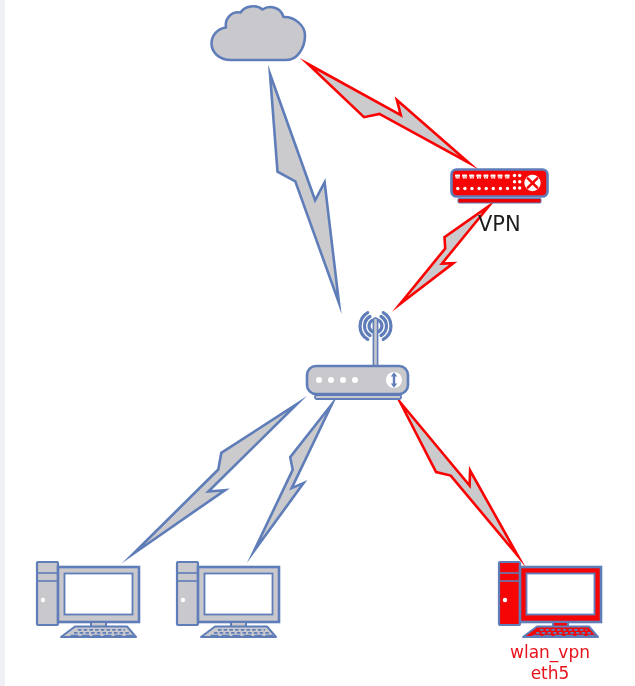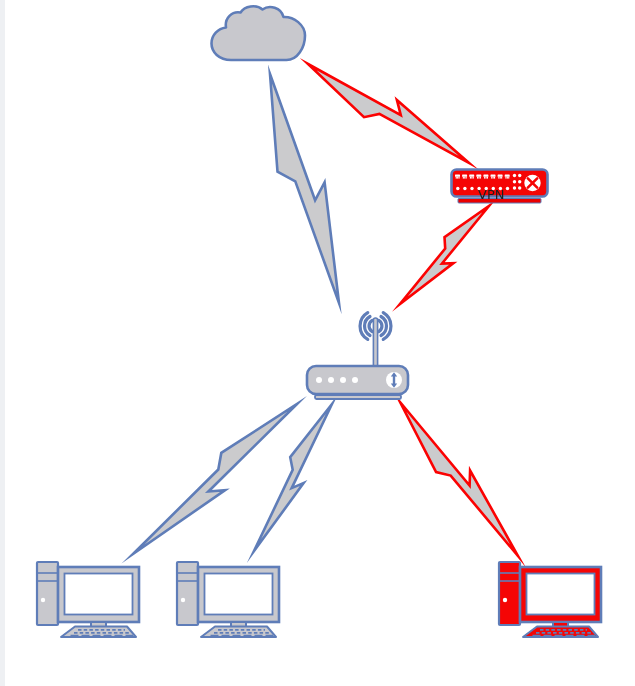--- a/index.html
+++ b/index.html
@@ -8,21 +8,21 @@
     font-family:"DejaVu Sans","Liberation Sans",sans-serif;overflow:hidden;
   }
   .left-strip{position:absolute;left:0;top:0;bottom:0;width:5px;background:var(--left-strip,#eef0f3);}
   svg{display:block;overflow:visible;}
   .layer{position:absolute;left:0;top:0;width:635px;height:686px;}
   .node{position:absolute;}
   .bolt{fill:var(--bolt-fill,#c8c8cd);stroke-width:2.6;stroke-linejoin:miter;stroke-miterlimit:14;}
   .bolt.blue{stroke:var(--stroke-blue,#5f7db8);}
   .bolt.red{stroke:var(--bolt-red,#fb0202);}
   .label{position:absolute;white-space:nowrap;}
-  .vpn-label{left:478px;top:187px;font-size:13px;color:var(--label-black,#1d1d1d);}
+  .vpn-label{left:478px;top:212px;font-size:21px;color:var(--label-black,#1d1d1d);}
   .lan-label{left:0px;top:640px;width:336px;text-align:center;font-size:17px;line-height:21px;color:var(--label-blue,#6673cc);}
   .vpnpc-label{left:492px;top:642px;width:116px;text-align:center;font-size:17px;line-height:21px;color:var(--label-red,#e8121b);}
 </style>
 </head>
 <body>
 
 <div class="canvas">
 
   <div class="left-strip"></div>
 
@@ -128,14 +128,18 @@
       <use href="#pc-shape"></use>
     </svg>
   <svg class="node" viewBox="0 0 110 82" style="left: 174px; top: 556px; width: 110px; height: 82px; color: rgb(200, 200, 205);">
       <use href="#pc-shape"></use>
     </svg>
   <svg class="node" viewBox="0 0 110 82" style="left: 496px; top: 556px; width: 110px; height: 82px; color: rgb(245, 5, 5);">
       <use href="#pc-shape"></use>
     </svg>
 
   <div class="label vpn-label">VPN</div>
+  <div class="label vpnpc-label">
+    <span>wlan_vpn</span><br>
+    <span>eth5</span>
+  </div>
 
 </div>
 
 </body></html>

